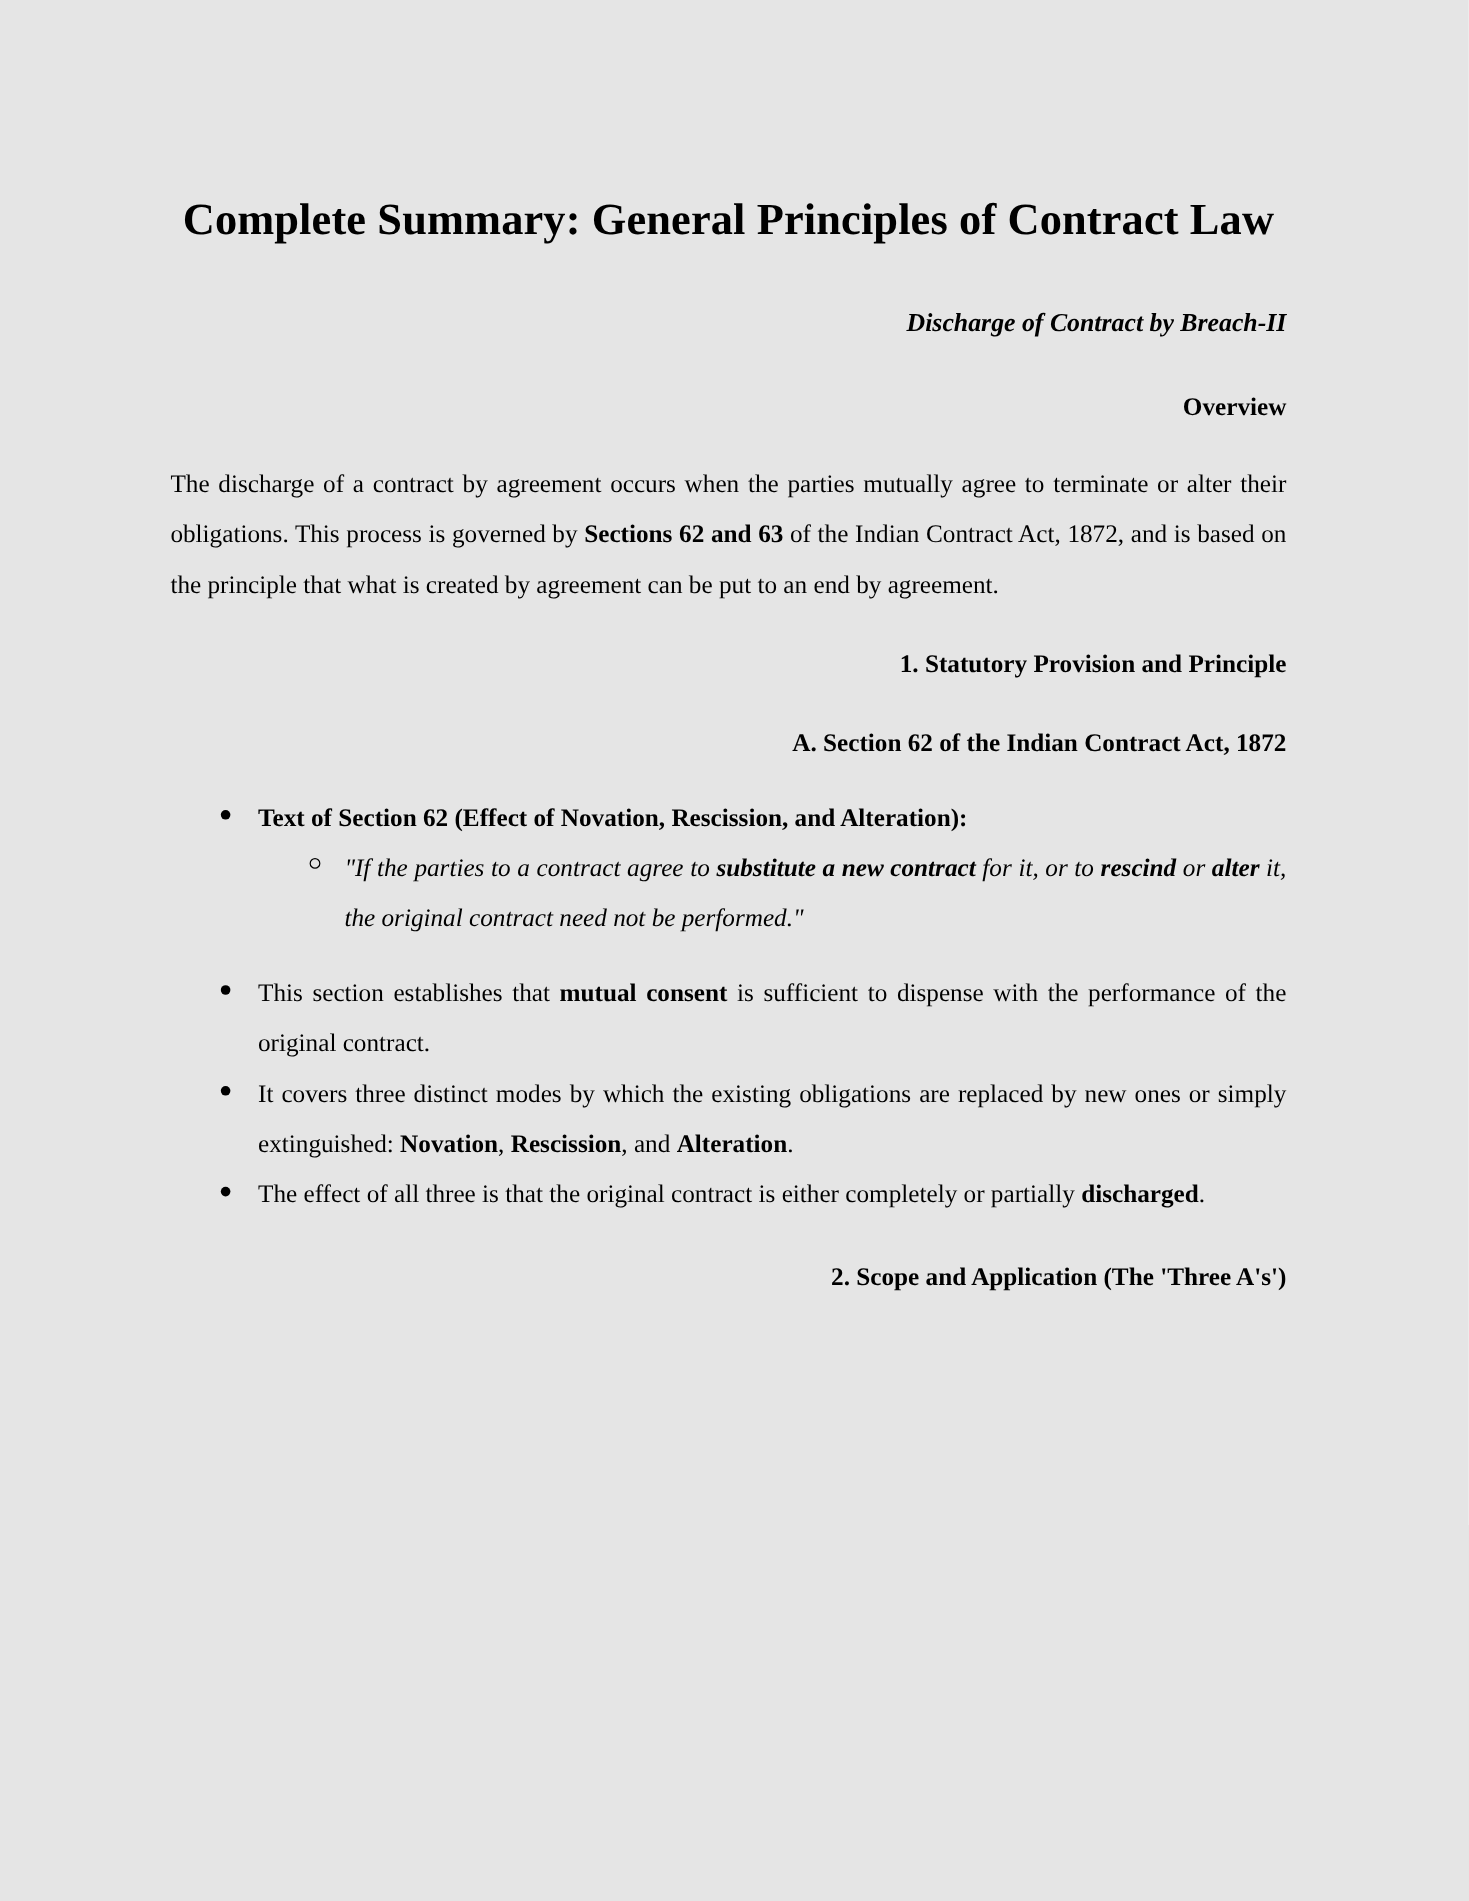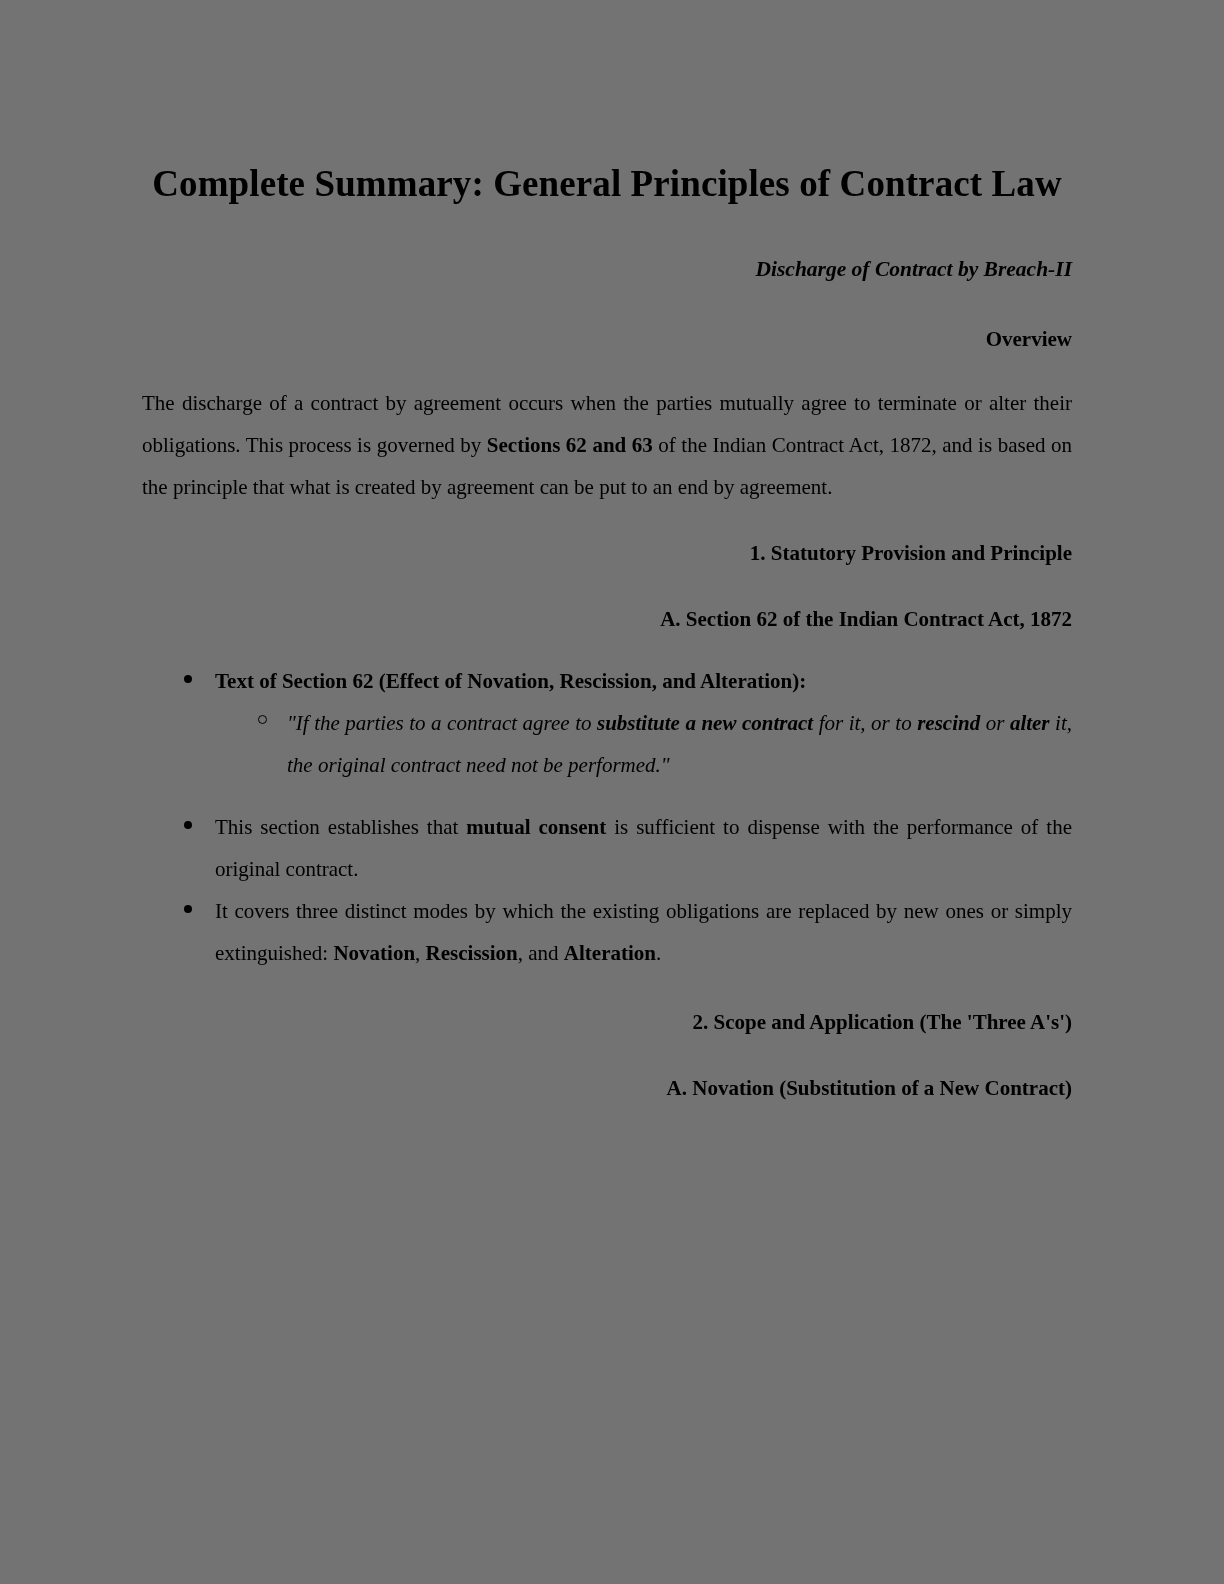--- a/index.html
+++ b/index.html
@@ -13,21 +13,21 @@
     font-family: "Liberation Serif", "DejaVu Serif", serif;
     color: #000000;
     -webkit-font-smoothing: antialiased;
   }
 
   .page {
     box-sizing: border-box;
     width: 1224px;
     height: 1584px;
     padding: 150px 152px 0 142px;
-    background: #737373;
+    background: #e5e5e5;
   }
 
   
   .doc-title {
     font-size: 37px;
     font-weight: bold;
     text-align: center;
     line-height: 1.85;
     letter-spacing: 0.1px;
     margin: 0 0 0 0;
@@ -164,19 +164,19 @@
       <ul class="level2">
         <li class="nostretch"><span class="bullet-circle"></span><span>"If the parties to a contract agree to </span><span class="bi">substitute a new contract</span><span> for it, or to </span><span class="bi">rescind</span><span> or </span><span class="bi">alter</span><span> it, the original contract need not be performed."</span></li>
       </ul>
     </li>
   </ul>
 
 
   <ul class="level1">
     <li class="nostretch"><span class="bullet-dot"></span><span>This section establishes that </span><b>mutual consent</b><span> is sufficient to dispense with the performance of the original contract.</span></li>
     <li class="nostretch"><span class="bullet-dot"></span><span>It covers three distinct modes by which the existing obligations are replaced by new ones or simply extinguished: </span><b>Novation</b><span>, </span><b>Rescission</b><span>, and </span><b>Alteration</b><span>.</span></li>
+    <li class="nostretch"><span class="bullet-dot"></span><span>The effect of all three is that the original contract is either completely or partially </span><b>discharged</b><span>.</span></li>
   </ul>
 
   <div class="heading">2. Scope and Application (The 'Three A's')</div>
 
-  <div class="heading tight">A. Novation (Substitution of a New Contract)</div>
 
 </div>
 
 </body></html>

